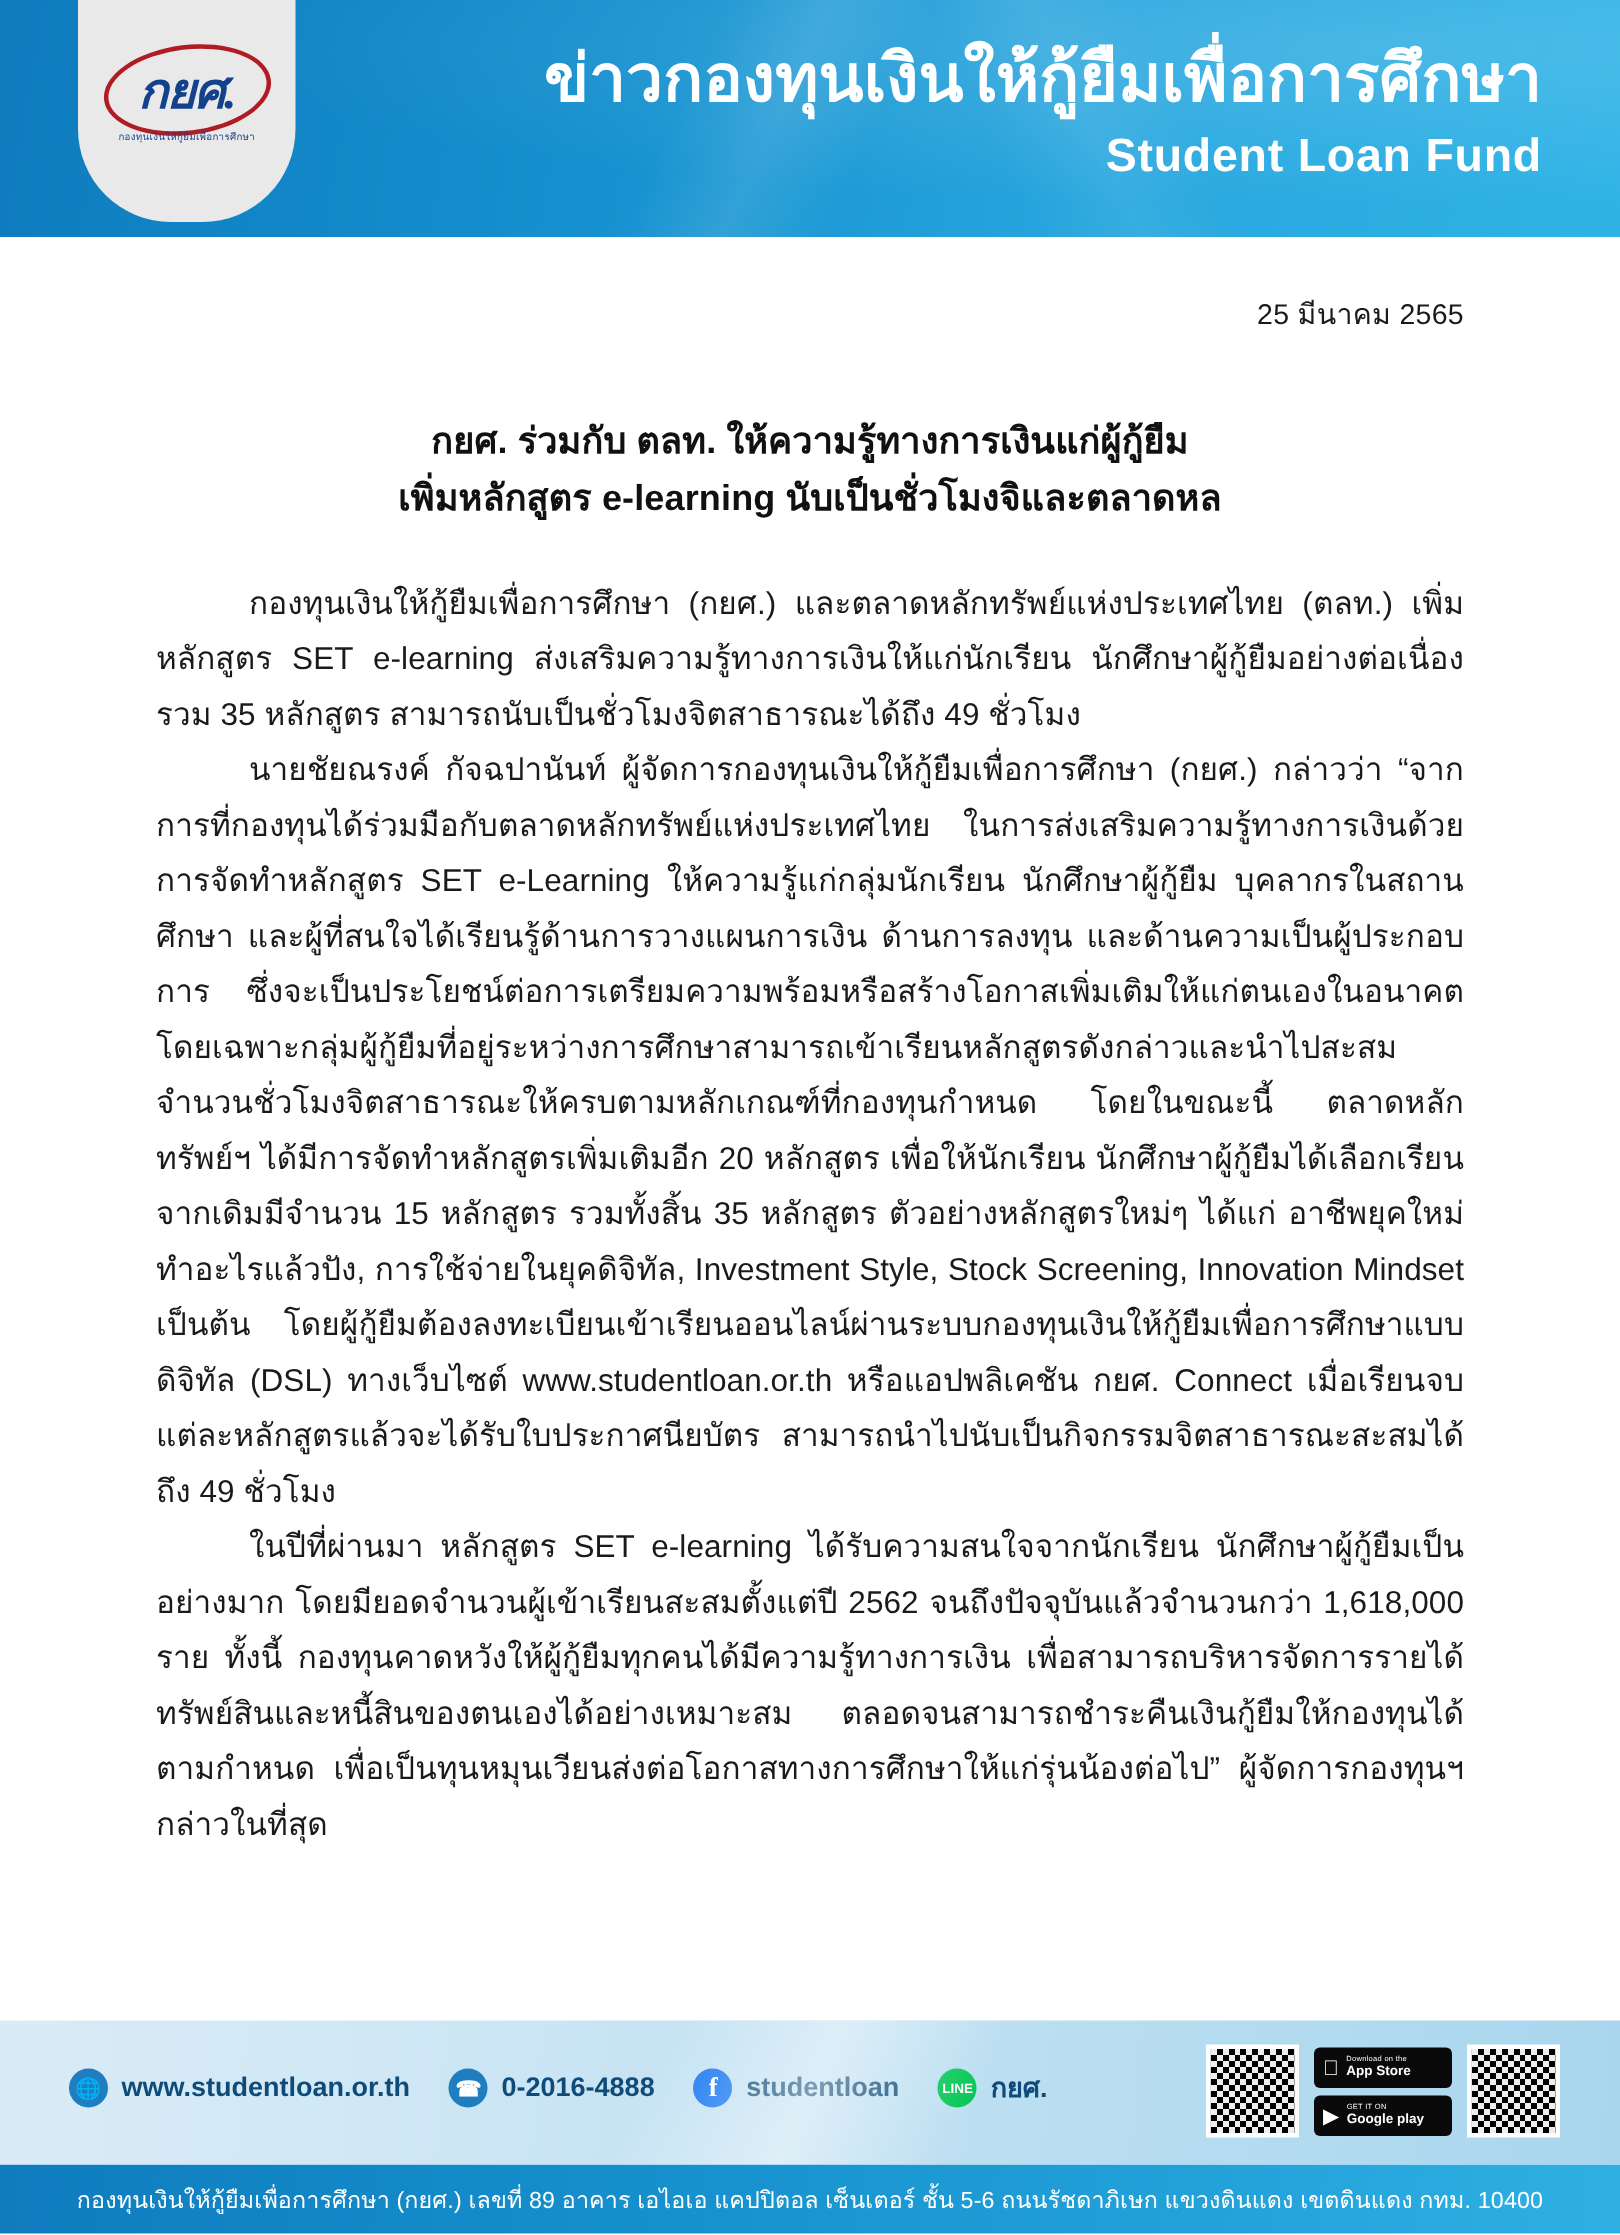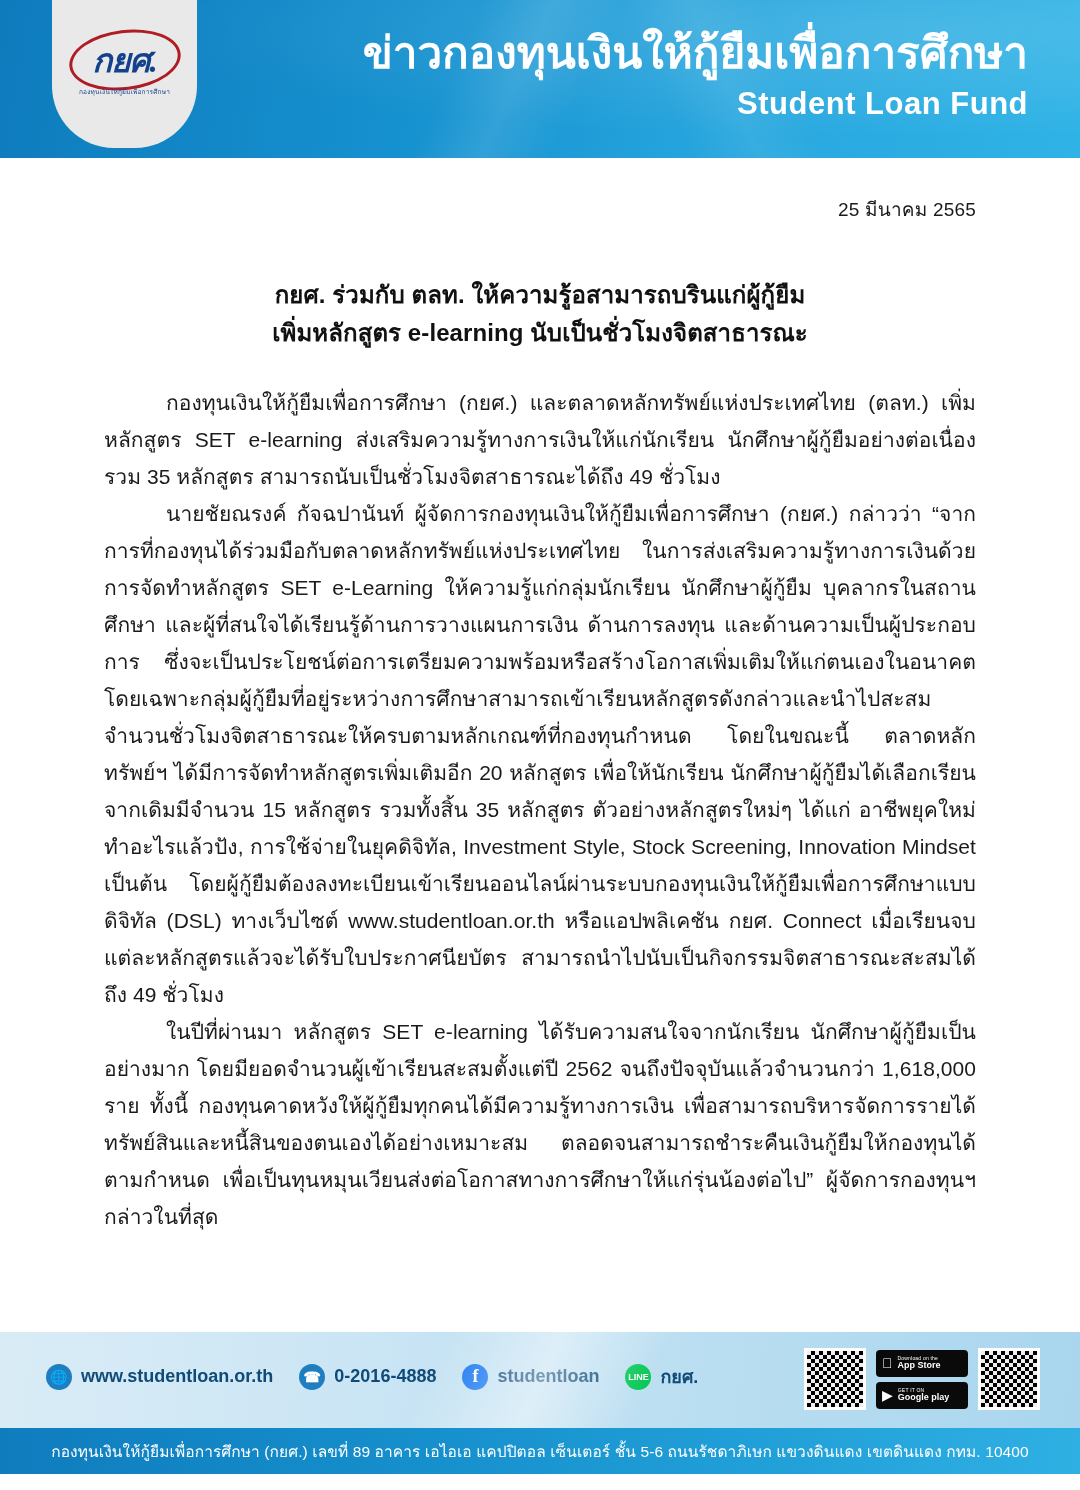--- a/index.html
+++ b/index.html
@@ -141,21 +141,21 @@
     text-align: justify;
     text-justify: inter-word;
     text-indent: 62px;
     letter-spacing: 0.05px;
   }
 
   
   .footer {
     position: absolute;
     left: 0;
-    bottom: 16px;
+    bottom: 1px;
     width: 1080px;
     height: 142px;
   }
   .footer-bar {
     position: relative;
     width: 1080px;
     height: 96px;
     background: linear-gradient(95deg, #d9ecf6 0%, #cfe7f5 25%, #bfe0f2 55%, #a9d6ee 100%);
     overflow: hidden;
   }
@@ -249,22 +249,22 @@
     <div class="header-titles">
       <div class="header-title-th">ข่าวกองทุนเงินให้กู้ยืมเพื่อการศึกษา</div>
       <div class="header-title-en">Student Loan Fund</div>
     </div>
   </div>
 
   <div class="body-area">
     <div class="doc-date">25 มีนาคม 2565</div>
 
     <div class="doc-headline">
-      <div>กยศ. ร่วมกับ ตลท. ให้ความรู้อสามารถบรินแก่ผู้กู้ยืม</div>
-      <div>เพิ่มหลักสูตร e-learning นับเป็นชั่วโมงจิตสาธารณะ</div>
+      <div>กยศ. ร่วมกับ ตลท. ให้ความรู้ทางการเงินแก่ผู้กู้ยืม</div>
+      <div>เพิ่มหลักสูตร e-learning นับเป็นชั่วโมงจิและตลาดหล</div>
     </div>
 
     <div class="doc-body">
       <p>กองทุนเงินให้กู้ยืมเพื่อการศึกษา (กยศ.) และตลาดหลักทรัพย์แห่งประเทศไทย (ตลท.) เพิ่มหลักสูตร SET e-learning ส่งเสริมความรู้ทางการเงินให้แก่นักเรียน นักศึกษาผู้กู้ยืมอย่างต่อเนื่อง รวม 35 หลักสูตร สามารถนับเป็นชั่วโมงจิตสาธารณะได้ถึง 49 ชั่วโมง</p>
       <p>นายชัยณรงค์ กัจฉปานันท์ ผู้จัดการกองทุนเงินให้กู้ยืมเพื่อการศึกษา (กยศ.) กล่าวว่า “จากการที่กองทุนได้ร่วมมือกับตลาดหลักทรัพย์แห่งประเทศไทย ในการส่งเสริมความรู้ทางการเงินด้วยการจัดทำหลักสูตร SET e-Learning ให้ความรู้แก่กลุ่มนักเรียน นักศึกษาผู้กู้ยืม บุคลากรในสถานศึกษา และผู้ที่สนใจได้เรียนรู้ด้านการวางแผนการเงิน ด้านการลงทุน และด้านความเป็นผู้ประกอบการ ซึ่งจะเป็นประโยชน์ต่อการเตรียมความพร้อมหรือสร้างโอกาสเพิ่มเติมให้แก่ตนเองในอนาคต โดยเฉพาะกลุ่มผู้กู้ยืมที่อยู่ระหว่างการศึกษาสามารถเข้าเรียนหลักสูตรดังกล่าวและนำไปสะสมจำนวนชั่วโมงจิตสาธารณะให้ครบตามหลักเกณฑ์ที่กองทุนกำหนด โดยในขณะนี้ ตลาดหลักทรัพย์ฯ ได้มีการจัดทำหลักสูตรเพิ่มเติมอีก 20 หลักสูตร เพื่อให้นักเรียน นักศึกษาผู้กู้ยืมได้เลือกเรียนจากเดิมมีจำนวน 15 หลักสูตร รวมทั้งสิ้น 35 หลักสูตร ตัวอย่างหลักสูตรใหม่ๆ ได้แก่ อาชีพยุคใหม่ทำอะไรแล้วปัง, การใช้จ่ายในยุคดิจิทัล, Investment Style, Stock Screening, Innovation Mindset เป็นต้น โดยผู้กู้ยืมต้องลงทะเบียนเข้าเรียนออนไลน์ผ่านระบบกองทุนเงินให้กู้ยืมเพื่อการศึกษาแบบดิจิทัล (DSL) ทางเว็บไซต์ www.studentloan.or.th หรือแอปพลิเคชัน กยศ. Connect เมื่อเรียนจบแต่ละหลักสูตรแล้วจะได้รับใบประกาศนียบัตร สามารถนำไปนับเป็นกิจกรรมจิตสาธารณะสะสมได้ถึง 49 ชั่วโมง</p>
       <p>ในปีที่ผ่านมา หลักสูตร SET e-learning ได้รับความสนใจจากนักเรียน นักศึกษาผู้กู้ยืมเป็นอย่างมาก โดยมียอดจำนวนผู้เข้าเรียนสะสมตั้งแต่ปี 2562 จนถึงปัจจุบันแล้วจำนวนกว่า 1,618,000 ราย ทั้งนี้ กองทุนคาดหวังให้ผู้กู้ยืมทุกคนได้มีความรู้ทางการเงิน เพื่อสามารถบริหารจัดการรายได้ ทรัพย์สินและหนี้สินของตนเองได้อย่างเหมาะสม ตลอดจนสามารถชำระคืนเงินกู้ยืมให้กองทุนได้ตามกำหนด เพื่อเป็นทุนหมุนเวียนส่งต่อโอกาสทางการศึกษาให้แก่รุ่นน้องต่อไป” ผู้จัดการกองทุนฯ กล่าวในที่สุด</p>
     </div>
   </div>
 
   <div class="footer">

